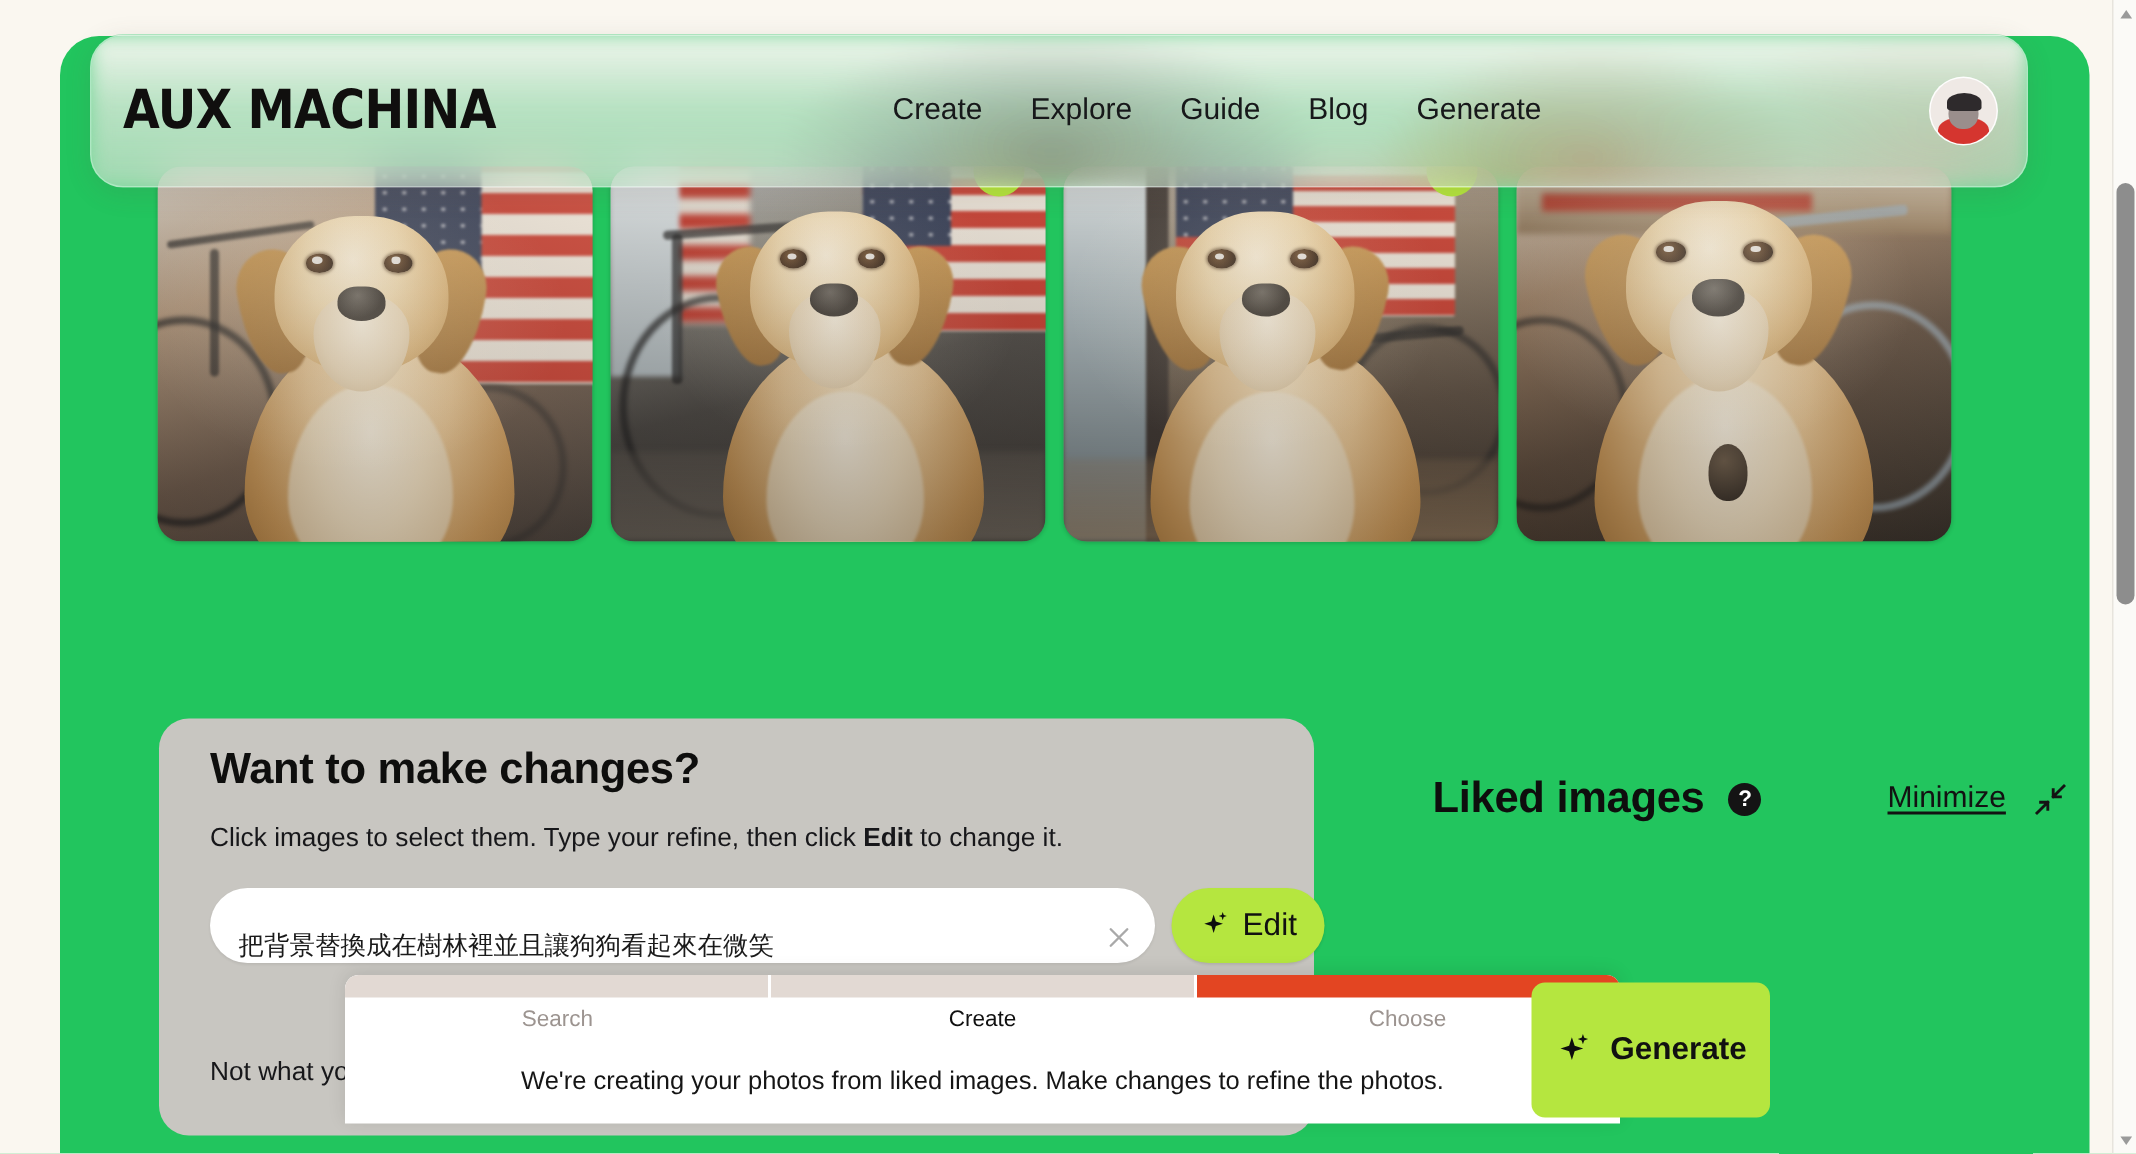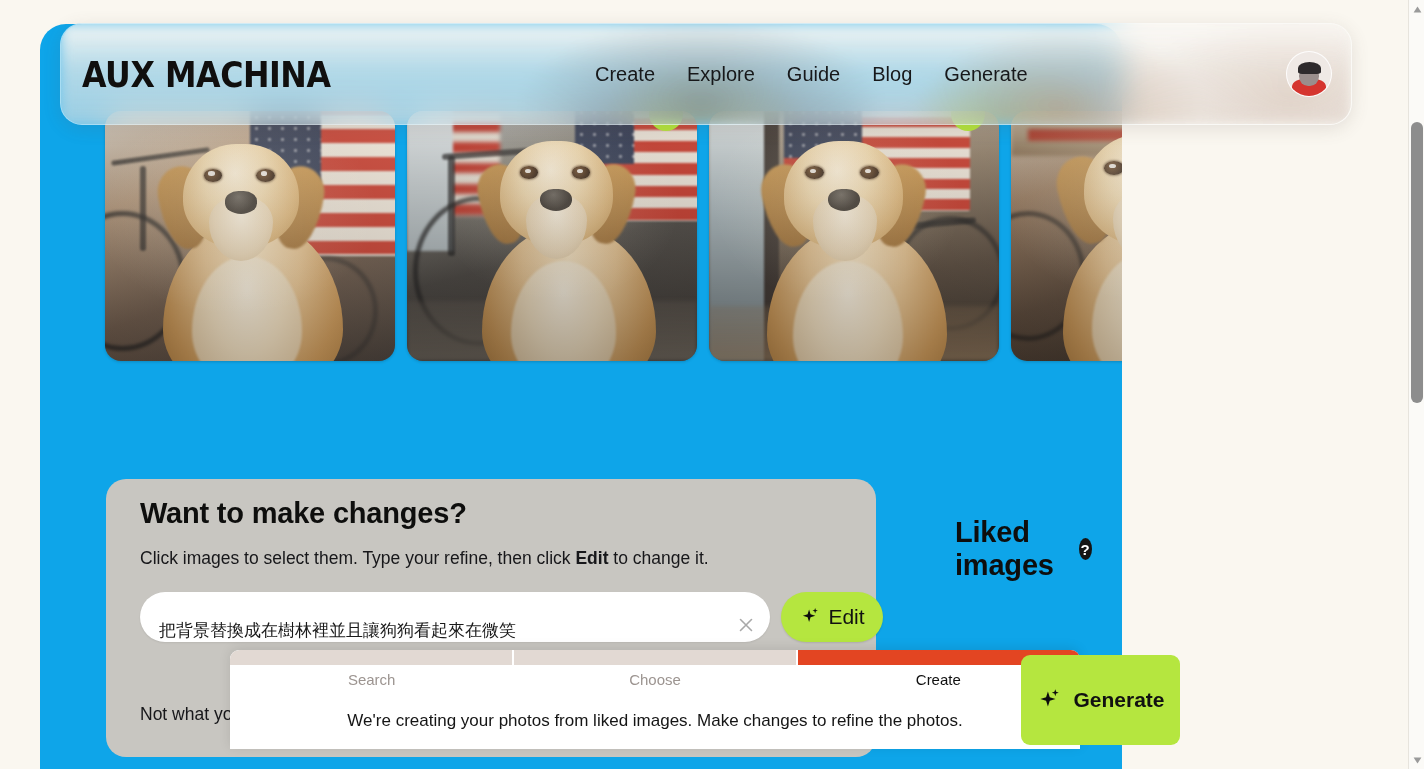--- a/index.html
+++ b/index.html
@@ -18,23 +18,23 @@
     height: 769px;
     background: #faf7f0;
     overflow: hidden;
   }
 
   
   .content-card {
     position: absolute;
     left: 40px;
     top: 24px;
-    width: 1082px;
+    width: 1353px;
     height: 745px;
-    background: #0ea5e9;
+    background: #22c55e;
     border-radius: 26px 26px 0 0;
     overflow: hidden;
   }
 
   
   .image-strip {
     position: absolute;
     left: 65px;
     top: 87px;
     width: 1225px;
@@ -686,22 +686,22 @@
   </div>
 
   <div class="toast">
     <div class="steps-bar">
       <div class="step-seg done"></div>
       <div class="step-seg done"></div>
       <div class="step-seg active"></div>
     </div>
     <div class="steps-labels">
       <div class="step-lbl">Search</div>
+      <div class="step-lbl active">Create</div>
       <div class="step-lbl">Choose</div>
-      <div class="step-lbl active">Create</div>
     </div>
     <div class="toast-msg">We're creating your photos from liked images. Make changes to refine the photos.</div>
   </div>
 
   <button class="btn-generate">
     <span>
       <svg width="26" height="26" viewBox="0 0 24 24" aria-hidden="true">
         <path d="M11 5 L12.7 10.3 L18 12 L12.7 13.7 L11 19 L9.3 13.7 L4 12 L9.3 10.3 Z" fill="#0d0d0d"></path>
         <path d="M17.8 3 L18.6 5.4 L21 6.2 L18.6 7 L17.8 9.4 L17 7 L14.6 6.2 L17 5.4 Z" fill="#0d0d0d"></path>
       </svg>

